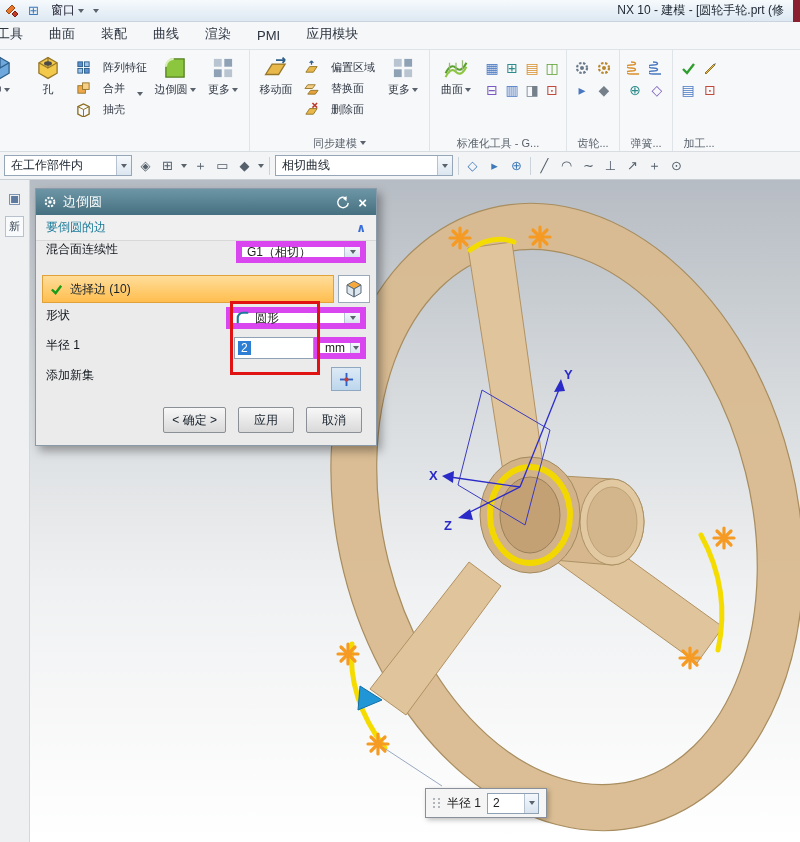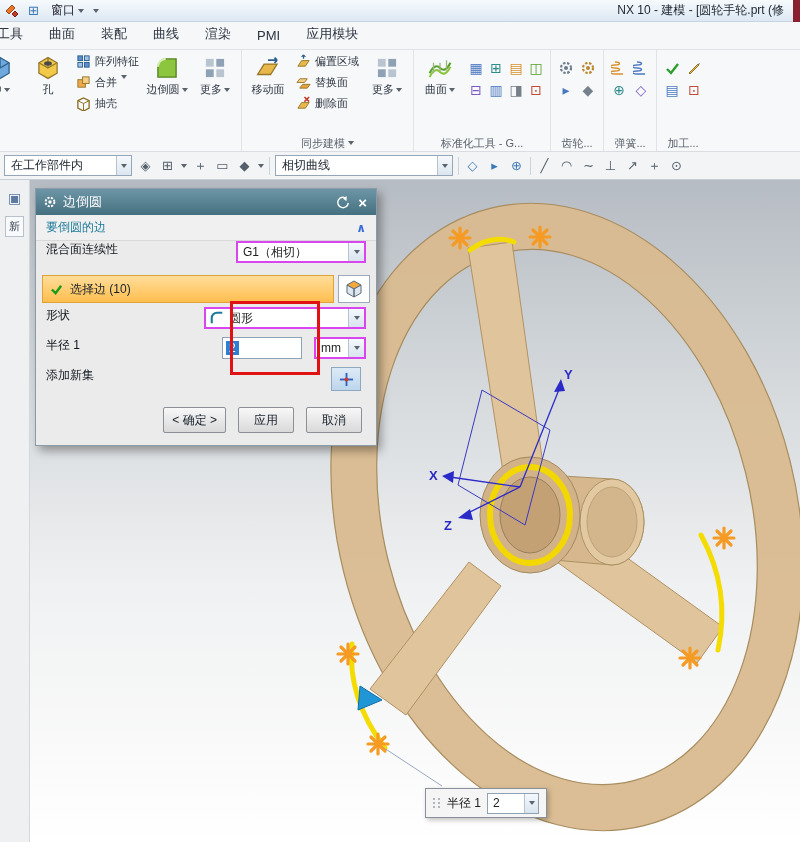--- a/index.html
+++ b/index.html
@@ -23,21 +23,21 @@
   .ribbon {height:102px;background:#f7f8fa;border-bottom:1px solid #d9dde1;display:flex;align-items:stretch;overflow:hidden}
   .rgroup {display:flex;flex-direction:column;padding:1px 2px 0}
   .rgroup + .rgroup {border-left:1px solid #e0e3e8}
   .ritems {display:flex;align-items:flex-start;flex:1}
   .rlabel {height:16px;display:flex;align-items:center;justify-content:center;gap:3px;font-size:11px;color:#5a626c;white-space:nowrap}
   .bigbtn {width:48px;display:flex;flex-direction:column;align-items:center;gap:1px;padding:4px 0 0;font-size:11px;color:#2e3642;text-align:center}
   .bigbtn svg {width:26px;height:26px}
   .bigbtn.clip {margin-left:-26px}
   .lblrow {display:flex;align-items:center;gap:2px;white-space:nowrap}
   .smallstack {display:flex;flex-direction:column;padding-top:3px}
-  .smallbtn {display:flex;align-items:flex-start;gap:4px;height:21px;padding:0 4px;font-size:11px;color:#2e3642;white-space:nowrap}
+  .smallbtn {display:flex;align-items:flex-end;gap:12px;height:21px;padding:0 4px;font-size:11px;color:#2e3642;white-space:nowrap}
   .smallbtn svg {width:15px;height:15px}
   .chipgrid {display:grid;grid-template-columns:repeat(4,20px);grid-auto-rows:22px;align-items:center;justify-items:center;padding:6px 2px 0}
   .chipgrid.two {grid-template-columns:repeat(2,22px)}
   .chip {font-size:14px;line-height:1}
   .c1{color:#4a78c0}.c2{color:#2e8b8b}.c3{color:#d98f2b}.c4{color:#5aa02c}
   .c5{color:#7a5ac0}.c6{color:#4a78c0}.c7{color:#76808a}.c8{color:#c04a3a}
   .dd {width:0;height:0;border-left:3px solid transparent;border-right:3px solid transparent;border-top:4px solid #5a626c;display:inline-block}
 
   
   .toolrow {height:28px;background:#f2f4f6;border-bottom:1px solid #c9ced4;display:flex;align-items:center;gap:5px;padding:0 4px}
@@ -69,21 +69,21 @@
                 border-bottom:1px solid #d8d8d8;background:#f0f0f0}
   .sec-arrow {margin-left:auto;color:#3a6fd8;font-size:12px;font-weight:bold}
   .drow {height:30px;display:flex;padding:0 10px}
   .drow .lab {font-size:12px;color:#10161d}
   .sel-row {height:36px;display:flex;align-items:center;gap:4px;padding:4px 6px}
   .sel-bar {flex:1;height:28px;background:linear-gradient(#ffdd9a,#ffbe4e);border:1px solid #e2a23a;
             display:flex;align-items:center;gap:7px;padding:0 7px;font-size:12px;color:#16202b}
   .cube-btn {width:32px;height:28px;background:#fff;border:1px solid #9aaaba;display:flex;align-items:center;justify-content:center}
   .cube-btn svg {width:20px;height:20px}
   .ctl {margin-left:auto}
-  .dcombo {height:22px;background:#fff;border:2px solid #d946ef;display:flex;align-items:center;font-size:12px}
+  .dcombo {height:22px;background:#fff;border:6px solid #d946ef;display:flex;align-items:center;font-size:12px}
   .dcombo .val {padding:0 5px;flex:1;white-space:nowrap}
   .dcombo .btn {width:16px;align-self:stretch;border-left:1px solid #b6c2cf;background:linear-gradient(#f4f8fc,#d9e4ef);
                 display:flex;align-items:center;justify-content:center}
   .dinput {width:80px;height:22px;background:#fff;border:1px solid #8fa2b5;display:flex;align-items:center;padding:0 3px}
   .selval {background:#2e7fd4;color:#fff;padding:0 3px;font-size:12px}
   .addset-btn {width:30px;height:24px;margin-left:auto;margin-right:5px;background:linear-gradient(#ddeaf6,#bcd6ec);
                border:1px solid #8fa8c0;display:flex;align-items:center;justify-content:center}
   .addset-btn svg {width:15px;height:15px}
   .btnrow {display:flex;justify-content:flex-end;gap:12px;padding:10px 14px 12px}
   .pushbtn {min-width:56px;height:23px;padding:12px 8px;background:linear-gradient(#f8f8f8,#d9d9d9);
@@ -501,37 +501,37 @@
         <div class="cube-btn">
           <svg viewBox="0 0 20 20">
             <path d="M10 2l7 4-7 4-7-4z" fill="#f5a83c" stroke="#5a6a7a"></path>
             <path d="M10 10l7-4v8l-7 4zM10 10 3 6v8l7 4z" fill="#dfe7ee" stroke="#5a6a7a"></path>
           </svg>
         </div>
       </div>
 
       <div class="drow">
         <span class="lab">形状</span>
-        <div class="dcombo ctl" style="width:162px">
+        <div class="dcombo ctl" style="width:140px">
           <svg width="14" height="14" viewBox="0 0 16 16" style="margin-left:4px">
             <path d="M2 14V8a6 6 0 0 1 6-6h6" fill="none" stroke="#1b7a99" stroke-width="2.4"></path>
           </svg>
           <span class="val">圆形</span>
           <span class="btn">
               <span class="dd"></span>
             </span>
         </div>
       </div>
 
       <div class="drow">
         <span class="lab">半径 1</span>
         <div class="dinput ctl">
           <span class="selval">2</span>
         </div>
-        <div class="dcombo" style="width:52px;margin-left:12px">
+        <div class="dcombo" style="width:52px;margin-left:0">
           <span class="val">mm</span>
           <span class="btn">
               <span class="dd"></span>
             </span>
         </div>
       </div>
 
       <div class="drow">
         <span class="lab">添加新集</span>
         <div class="addset-btn">

